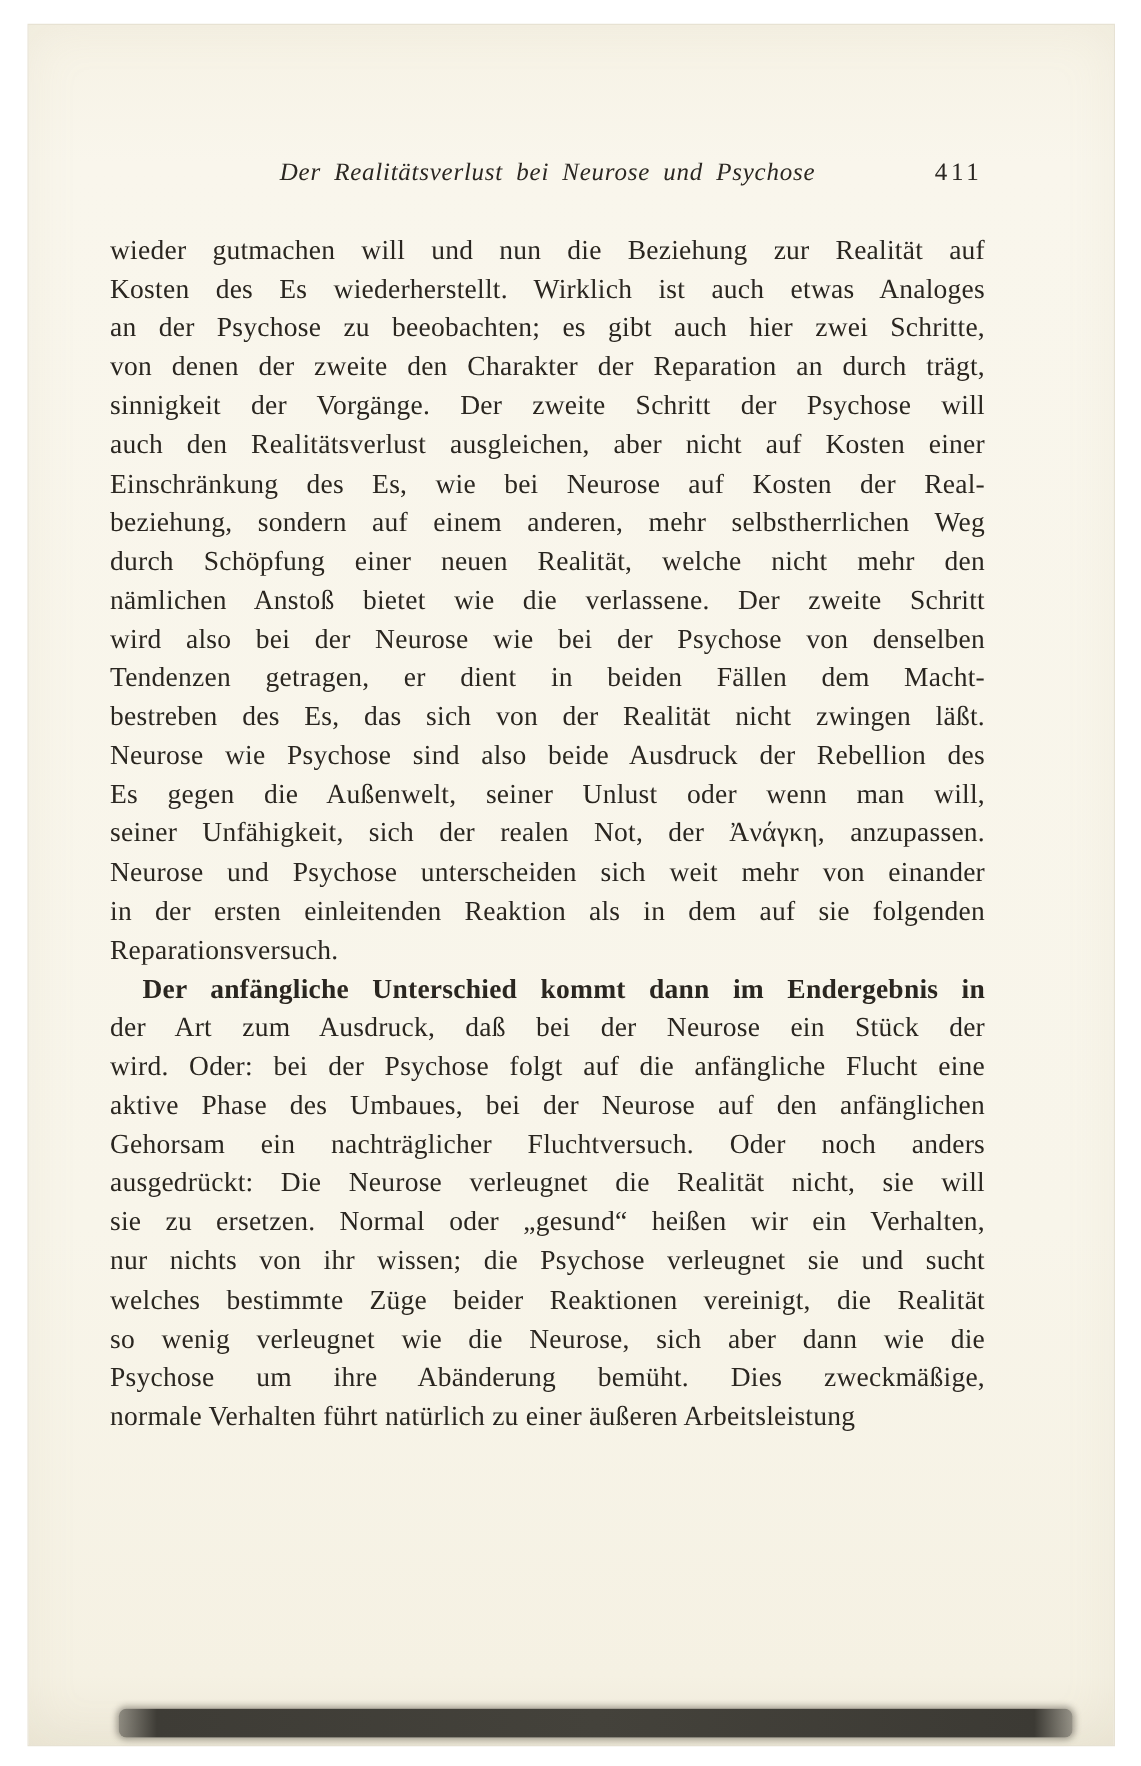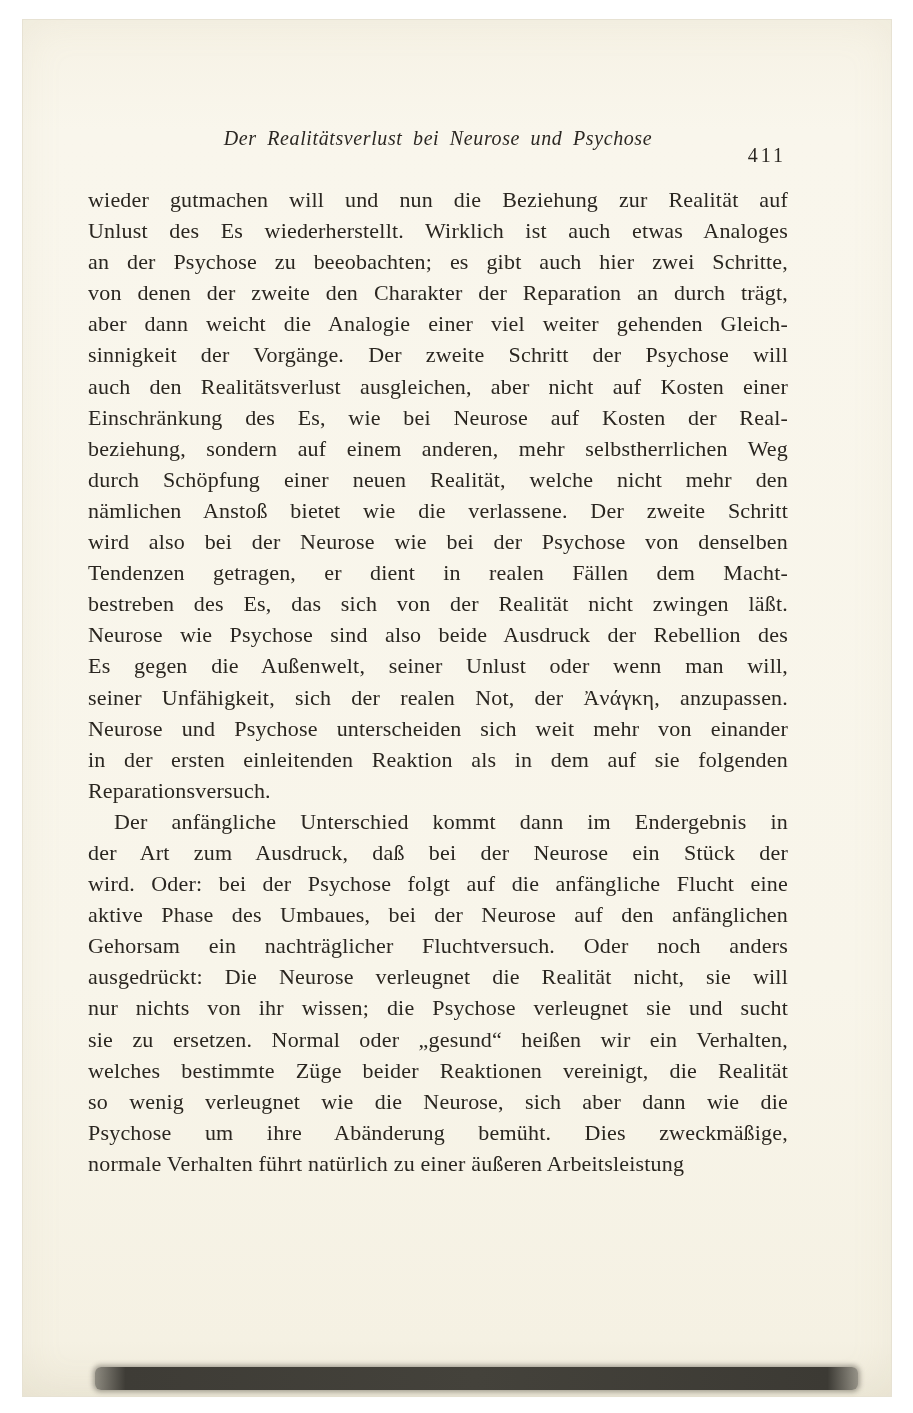--- a/index.html
+++ b/index.html
@@ -43,21 +43,20 @@
     word-spacing: 5px;
     letter-spacing: 0.6px;
   }
   .page-number {
     position: absolute;
     right: 2px;
     top: 0;
     font-size: 20px;
     line-height: 28px;
     letter-spacing: 3px;
-    margin-top: 17px;
   }
   .text-block {
     position: absolute;
     left: 65px;
     top: 164px;
     width: 700px;
     color: #2a2620;
   }
   .para {
     margin: 0;
@@ -72,20 +71,21 @@
     text-align-last: justify;
     text-justify: inter-word;
     overflow: hidden;
     white-space: nowrap;
   }
   .line.final {
     text-align-last: left;
   }
   .line.indent {
     text-indent: 26px;
+    font-weight: bold;
   }
   .scan-shadow-bottom {
     position: absolute;
     left: 95px;
     top: 1367px;
     width: 763px;
     height: 23px;
     background: linear-gradient(90deg, rgba(62,60,54,0.55) 0%, #3e3c36 4%, #44423b 50%, #3c3a34 96%, rgba(60,58,52,0.5) 100%);
     border-radius: 6px;
     box-shadow: 0 0 5px 2px rgba(70,66,58,0.45);
@@ -96,49 +96,48 @@
 
 <div class="scan-page">
   <div class="page-header">
     <div class="running-title">Der Realitätsverlust bei Neurose und Psychose</div>
     <div class="page-number">411</div>
   </div>
 
   <div class="text-block">
       <div class="para">
         <div class="line">wieder gutmachen will und nun die Beziehung zur Realität auf</div>
-        <div class="line">Unlust des Es wiederherstellt. Wirklich ist auch etwas Analoges</div>
+        <div class="line">Kosten des Es wiederherstellt. Wirklich ist auch etwas Analoges</div>
         <div class="line">an der Psychose zu beeobachten; es gibt auch hier zwei Schritte,</div>
         <div class="line">von denen der zweite den Charakter der Reparation an durch trägt,</div>
-        <div class="line">aber dann weicht die Analogie einer viel weiter gehenden Gleich-</div>
         <div class="line">sinnigkeit der Vorgänge. Der zweite Schritt der Psychose will</div>
         <div class="line">auch den Realitätsverlust ausgleichen, aber nicht auf Kosten einer</div>
         <div class="line">Einschränkung des Es, wie bei Neurose auf Kosten der Real-</div>
         <div class="line">beziehung, sondern auf einem anderen, mehr selbstherrlichen Weg</div>
         <div class="line">durch Schöpfung einer neuen Realität, welche nicht mehr den</div>
         <div class="line">nämlichen Anstoß bietet wie die verlassene. Der zweite Schritt</div>
         <div class="line">wird also bei der Neurose wie bei der Psychose von denselben</div>
-        <div class="line">Tendenzen getragen, er dient in realen Fällen dem Macht-</div>
+        <div class="line">Tendenzen getragen, er dient in beiden Fällen dem Macht-</div>
         <div class="line">bestreben des Es, das sich von der Realität nicht zwingen läßt.</div>
         <div class="line">Neurose wie Psychose sind also beide Ausdruck der Rebellion des</div>
         <div class="line">Es gegen die Außenwelt, seiner Unlust oder wenn man will,</div>
         <div class="line">seiner Unfähigkeit, sich der realen Not, der Ἀνάγκη, anzupassen.</div>
         <div class="line">Neurose und Psychose unterscheiden sich weit mehr von einander</div>
         <div class="line">in der ersten einleitenden Reaktion als in dem auf sie folgenden</div>
         <div class="line final">Reparationsversuch.</div>
       </div>
       <div class="para">
         <div class="line indent">Der anfängliche Unterschied kommt dann im Endergebnis in</div>
         <div class="line">der Art zum Ausdruck, daß bei der Neurose ein Stück der</div>
         <div class="line">wird. Oder: bei der Psychose folgt auf die anfängliche Flucht eine</div>
         <div class="line">aktive Phase des Umbaues, bei der Neurose auf den anfänglichen</div>
         <div class="line">Gehorsam ein nachträglicher Fluchtversuch. Oder noch anders</div>
         <div class="line">ausgedrückt: Die Neurose verleugnet die Realität nicht, sie will</div>
+        <div class="line">sie zu ersetzen. Normal oder „gesund“ heißen wir ein Verhalten,</div>
         <div class="line">nur nichts von ihr wissen; die Psychose verleugnet sie und sucht</div>
-        <div class="line">sie zu ersetzen. Normal oder „gesund“ heißen wir ein Verhalten,</div>
         <div class="line">welches bestimmte Züge beider Reaktionen vereinigt, die Realität</div>
         <div class="line">so wenig verleugnet wie die Neurose, sich aber dann wie die</div>
         <div class="line">Psychose um ihre Abänderung bemüht. Dies zweckmäßige,</div>
         <div class="line final">normale Verhalten führt natürlich zu einer äußeren Arbeitsleistung</div>
       </div>
     </div>
 </div>
 
 <div class="scan-shadow-bottom"></div>
 

